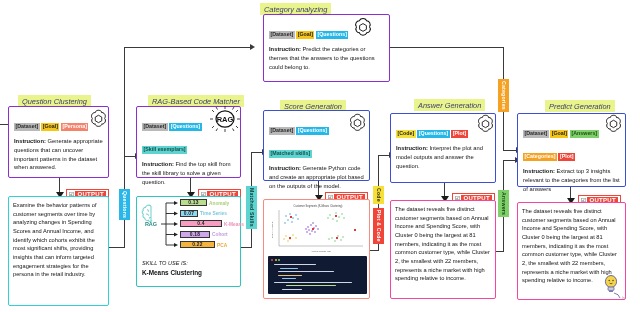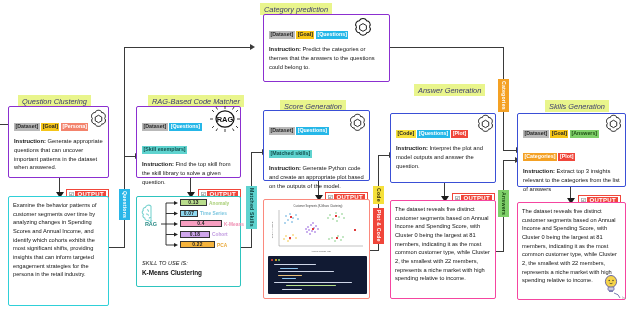--- a/index.html
+++ b/index.html
@@ -130,26 +130,26 @@
   <div class="ln lv" style="left:570px;top:185px;height:14px;"></div>
   <div class="arrow arr-d" style="left:567px;top:198px;"></div>
 
   <div class="echip" style="left:119px;top:189px;background:#29b6e8;color:#fff;">Questions</div>
   <div class="echip" style="left:246px;top:186px;background:#5fd3cf;color:#10413f;">Matched Skills</div>
   <div class="echip" style="left:373px;top:186px;background:#f5e03a;color:#3a3208;">Code</div>
   <div class="echip" style="left:373px;top:208px;background:#f0463a;color:#fff;">Plot &amp; Code</div>
   <div class="echip" style="left:498px;top:79px;background:#f4a124;color:#fff;">Categories</div>
   <div class="echip" style="left:498px;top:190px;background:#7fd06a;color:#16430f;">Answers</div>
 
-  <div class="sect-title" style="left:260px;top:3px;">Category prediction</div>
+  <div class="sect-title" style="left:260px;top:3px;">Category analyzing</div>
   <div class="sect-title" style="left:18px;top:95px;">Question Clustering</div>
   <div class="sect-title" style="left:148px;top:95px;">RAG-Based Code Matcher</div>
   <div class="sect-title" style="left:280px;top:100px;">Score Generation</div>
-  <div class="sect-title" style="left:414px;top:84px;">Answer Generation</div>
-  <div class="sect-title" style="left:545px;top:100px;">Skills Generation</div>
+  <div class="sect-title" style="left:414px;top:99px;">Answer Generation</div>
+  <div class="sect-title" style="left:545px;top:100px;">Predict Generation</div>
 
   <div class="card prompt" style="left:263px;top:14px;width:127px;height:68px;">
     <div class="tags">
       <span class="tag t-dataset">[Dataset]</span><span class="tag t-goal">[Goal]</span><span class="tag t-questions">[Questions]</span>
     </div>
     <div class="instr">
       <b>Instruction:</b><span> Predict the categories or themes that the answers to the questions could belong to.</span>
     </div>
   </div>
   <svg class="oai" style="left:352px;top:16px;" width="22" height="22" viewBox="0 0 24 24">

